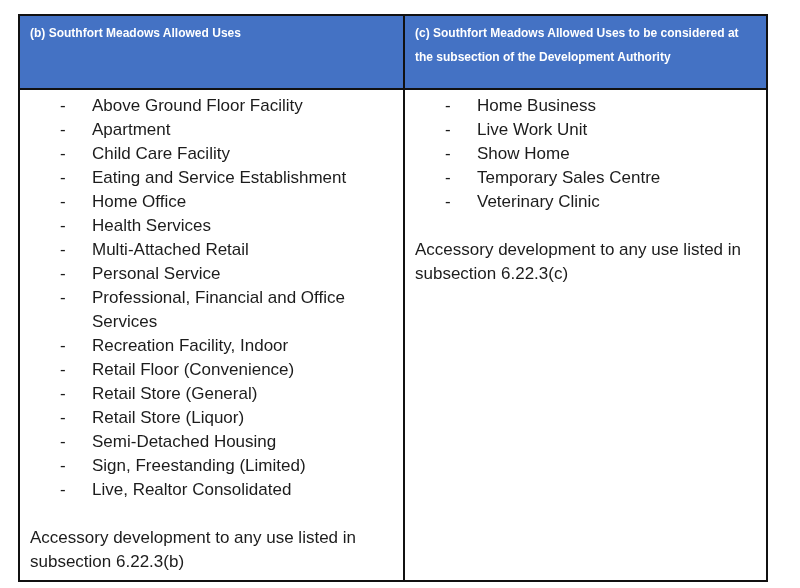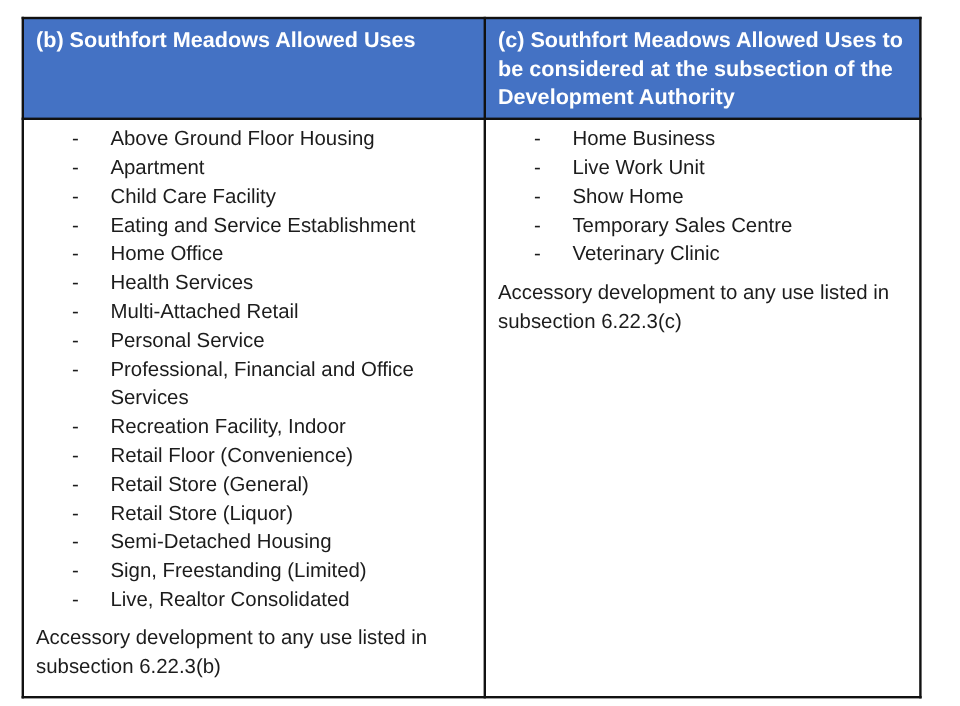--- a/index.html
+++ b/index.html
@@ -18,21 +18,21 @@
     table-layout: fixed;
   }
   .doc-table td, .doc-table th {
     border: 2px solid #111111;
     vertical-align: top;
     text-align: left;
   }
   th.hdr {
     background: #4472C4;
     color: #ffffff;
-    font-size: 18px;
+    font-size: 12px;
     font-weight: bold;
     line-height: 24px;
     padding: 5px 9px 5px 10px;
     height: 74px;
   }
   td.body-cell {
     background: #ffffff;
     font-size: 17px;
     line-height: 24px;
     padding: 4px 10px 6px 10px;
@@ -46,41 +46,41 @@
     position: relative;
     padding-left: 62px;
     line-height: 24px;
   }
   .li .dash {
     position: absolute;
     left: 30px;
     top: 0;
   }
   .note {
-    margin-top: 8px;
+    margin-top: 24px;
     line-height: 24px;
   }
 </style>
 </head>
 <body>
 
 <table class="doc-table">
   <colgroup>
     <col class="col-b">
     <col class="col-c">
   </colgroup>
   <tbody>
       <tr>
     <th class="hdr">(b) Southfort Meadows Allowed Uses</th>
     <th class="hdr">(c) Southfort Meadows Allowed Uses to be considered at the subsection of the Development Authority</th>
   </tr>
   <tr>
     <td class="body-cell">
       <div class="uses-list">
-            <div class="li"><span class="dash">-</span><span>Above Ground Floor Housing</span></div>
+            <div class="li"><span class="dash">-</span><span>Above Ground Floor Facility</span></div>
             <div class="li"><span class="dash">-</span><span>Apartment</span></div>
             <div class="li"><span class="dash">-</span><span>Child Care Facility</span></div>
             <div class="li"><span class="dash">-</span><span>Eating and Service Establishment</span></div>
             <div class="li"><span class="dash">-</span><span>Home Office</span></div>
             <div class="li"><span class="dash">-</span><span>Health Services</span></div>
             <div class="li"><span class="dash">-</span><span>Multi-Attached Retail</span></div>
             <div class="li"><span class="dash">-</span><span>Personal Service</span></div>
             <div class="li"><span class="dash">-</span><span>Professional, Financial and Office Services</span></div>
             <div class="li"><span class="dash">-</span><span>Recreation Facility, Indoor</span></div>
             <div class="li"><span class="dash">-</span><span>Retail Floor (Convenience)</span></div>

